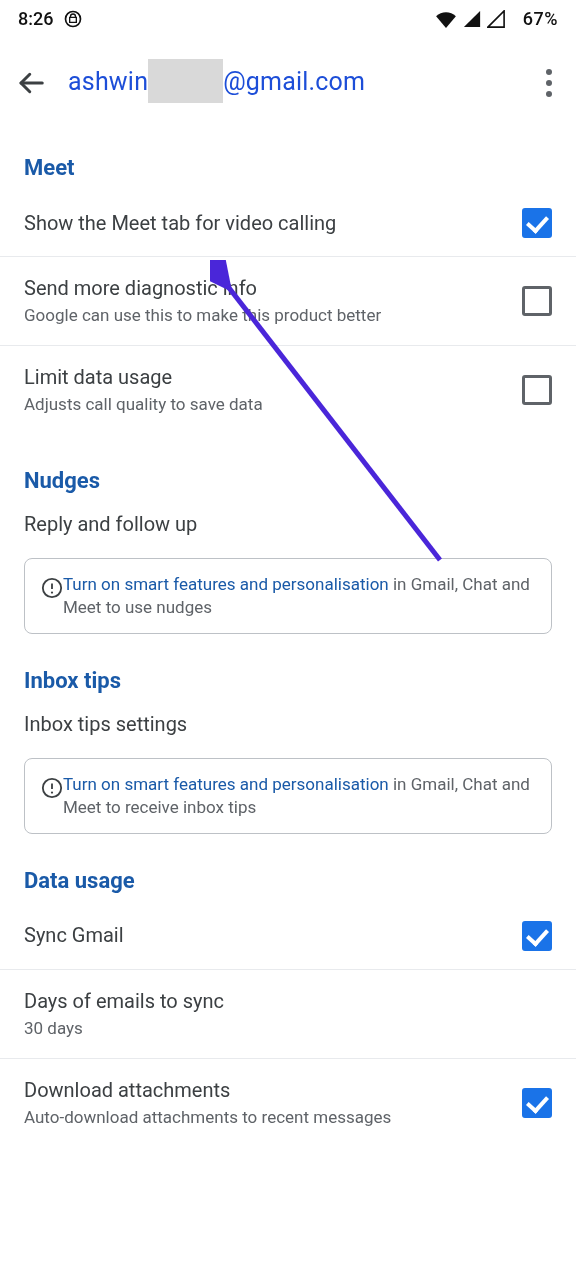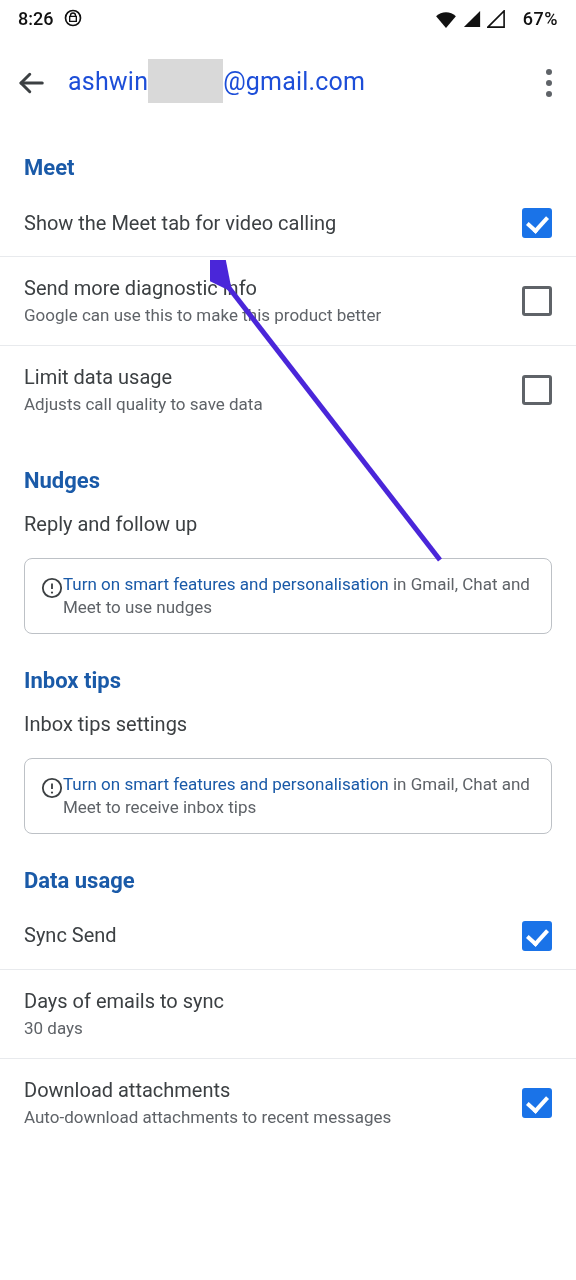--- a/index.html
+++ b/index.html
@@ -1,18 +1,18 @@
 <!DOCTYPE html>
 <html><head>
 <meta charset="utf-8">
 <style>
   * { box-sizing: border-box; margin: 0; padding: 0; }
   html, body { width: 576px; height: 1280px; font-family: Roboto, "Helvetica Neue", Arial, sans-serif; background: #fff; color: #202124; overflow: hidden; position: relative; }
   .status-bar { display: flex; justify-content: space-between; align-items: center; padding: 8px 18px 4px 18px; font-size: 18px; font-weight: 500; color: #111; }
-  .status-left { display: flex; align-items: flex-start; gap: 10px; }
+  .status-left { display: flex; align-items: flex-end; gap: 10px; }
   .status-right { display: flex; align-items: center; gap: 6px; }
   .status-right .pct { margin-left: 12px; letter-spacing: 0.5px; }
   .app-bar { display: flex; align-items: center; padding: 28px 16px 16px 16px; gap: 22px; }
   .app-bar .title { font-size: 25px; font-weight: 400; color: #1d4ed8; flex: 1; letter-spacing: 0.2px; }
   .app-bar .redact { display: inline-block; width: 75px; height: 44px; background: #d9d9d9; vertical-align: middle; position: relative; top: -2px; }
   .more-dots { display: flex; flex-direction: column; gap: 5px; padding: 8px; }
   .more-dots span { width: 6px; height: 6px; border-radius: 50%; background: #5f6368; }
   .section-header { color: #1a5aa8; font-size: 22px; font-weight: 700; padding: 34px 24px 10px 24px; }
   .row { display: flex; align-items: center; padding: 18px 24px 18px 24px; gap: 16px; }
   .row .txt { flex: 1; }
@@ -127,21 +127,21 @@
   </svg>
   <div class="text">
     <span class="link">Turn on smart features and personalisation</span><span> in Gmail, Chat and Meet to receive inbox tips</span>
   </div>
 </div>
 
 <div class="section-header">Data usage</div>
 
 <div class="row">
   <div class="txt">
-      <div class="primary">Sync Send</div>
+      <div class="primary">Sync Gmail</div>
     </div>
   <div class="checkbox checked"></div>
 </div>
 <div class="divider"></div>
 
 <div class="row">
   <div class="txt">
     <div class="primary">Days of emails to sync</div>
     <div class="secondary">30 days</div>
   </div>

